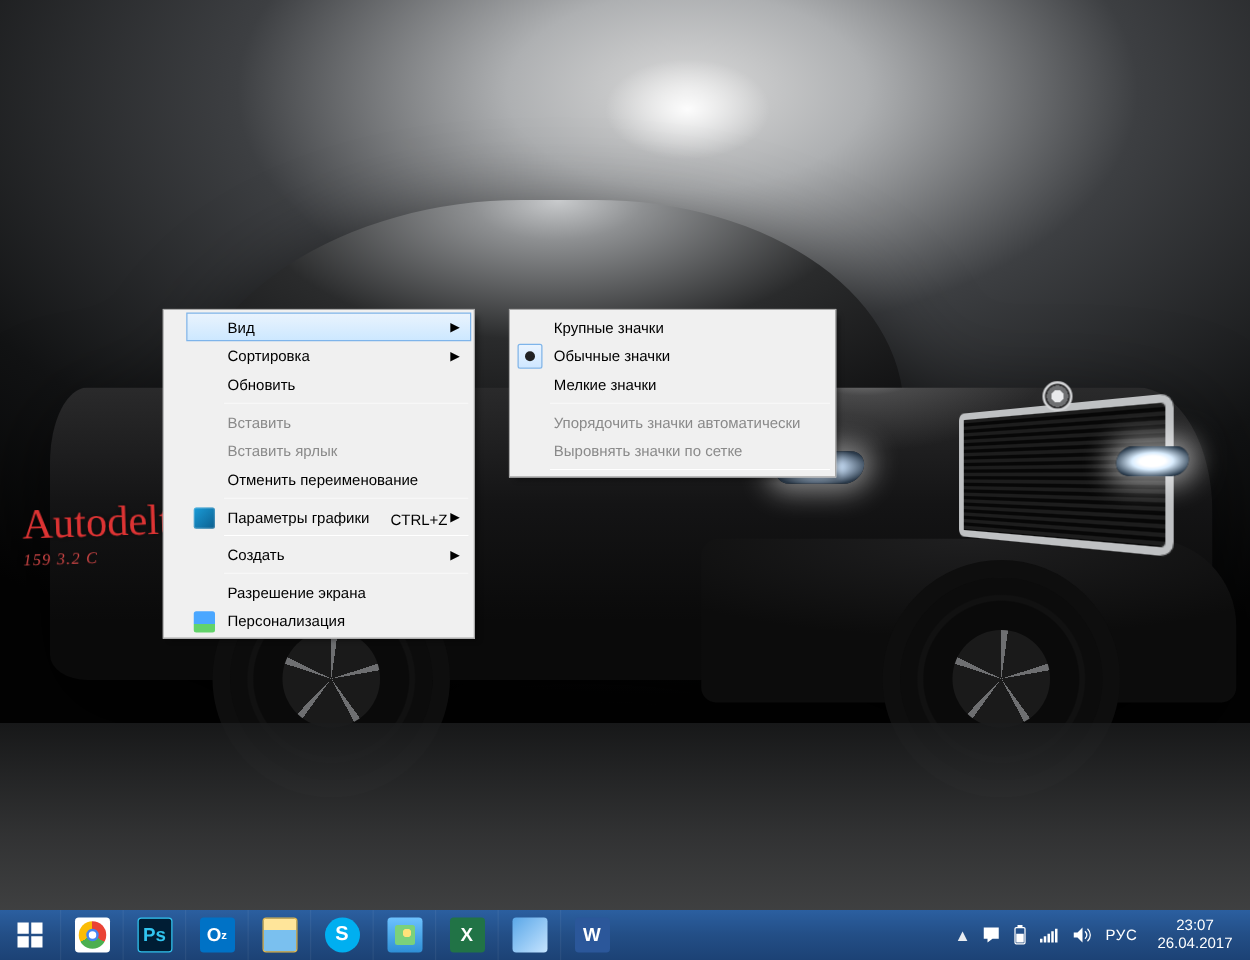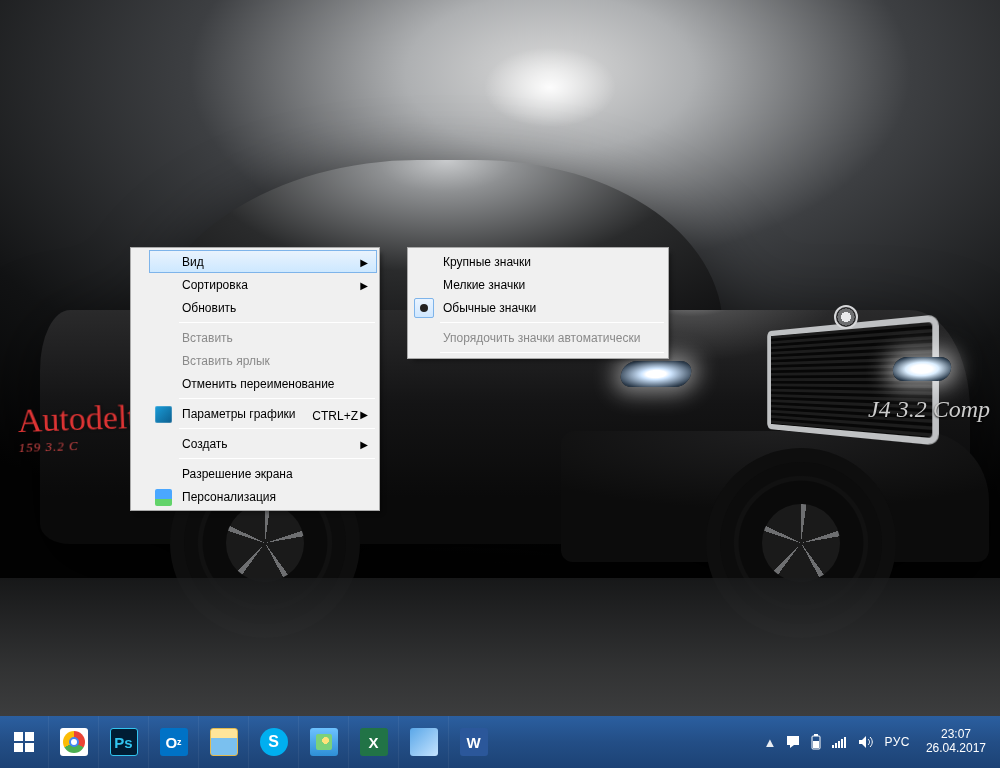--- a/index.html
+++ b/index.html
@@ -113,21 +113,21 @@
     position:absolute; left:9px; top:7px; width:8px; height:8px; border-radius:50%; background:#222;
   }
   .radio-frame {
     position:absolute; left:3px; top:1px; width:20px; height:20px;
     background: linear-gradient(180deg,#eaf4ff,#cfe7ff);
     border:1px solid #7eb4ea; border-radius:2px;
   }
 
   
   .taskbar {
-    position:absolute; left:0; right:0; bottom:0; height:52px;
+    position:absolute; left:0; right:0; bottom:0; height:40px;
     background: linear-gradient(180deg,#2b5fa0 0%, #234e86 50%, #1c4275 100%);
     display:flex; align-items:stretch; color:#fff;
   }
   .start {
     width:48px; display:flex; align-items:center; justify-content:center;
   }
   .winlogo { width:20px; height:20px; display:grid; grid-template:1fr 1fr/1fr 1fr; gap:2px; }
   .winlogo span { background:#fff; }
   .task-icons { display:flex; }
   .tbtn {
@@ -172,21 +172,20 @@
     <div class="headlight-l"></div>
     <div class="headlight-r"></div>
     <div class="plate"></div>
     <div class="wheel rear"></div>
     <div class="wheel front"></div>
   </div>
   <div class="side-text">
     <span>Autodelt</span>
     <small>159 3.2 C</small>
   </div>
-  <div class="side-badge">J4 3.2 Comp</div>
 </div>
 
 <div class="menu" style="left:130px; top:247px; width:250px;padding-left:18px;">
   <div class="gutter"></div>
 
   <div class="menu-item hover">
     <span>Вид</span>
     <span class="arrow">▶</span>
   </div>
   <div class="menu-item">
@@ -237,32 +236,35 @@
   </div>
 </div>
 
 <div class="menu" style="left:407px; top:247px; width:262px;">
   <div class="gutter"></div>
 
   <div class="menu-item">
     <span>Крупные значки</span>
   </div>
   <div class="menu-item">
-    <span>Мелкие значки</span>
-  </div>
-  <div class="menu-item">
     <span class="radio-frame"></span>
     <span class="radio-dot"></span>
     <span>Обычные значки</span>
   </div>
+  <div class="menu-item">
+    <span>Мелкие значки</span>
+  </div>
 
   <div class="menu-sep"></div>
 
   <div class="menu-item disabled">
     <span>Упорядочить значки автоматически</span>
+  </div>
+  <div class="menu-item disabled">
+    <span>Выровнять значки по сетке</span>
   </div>
 
   <div class="menu-sep"></div>
 
 </div>
 
 <div class="taskbar">
   <div class="start">
     <div class="winlogo">
         <span></span>

